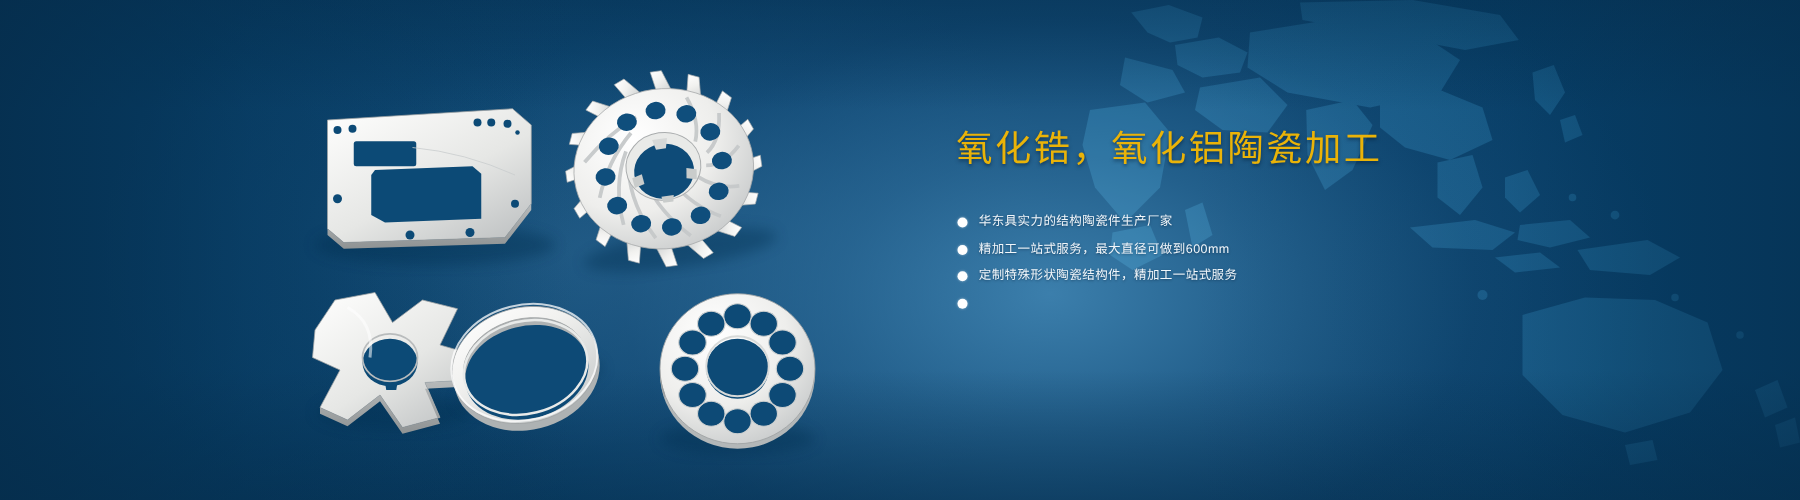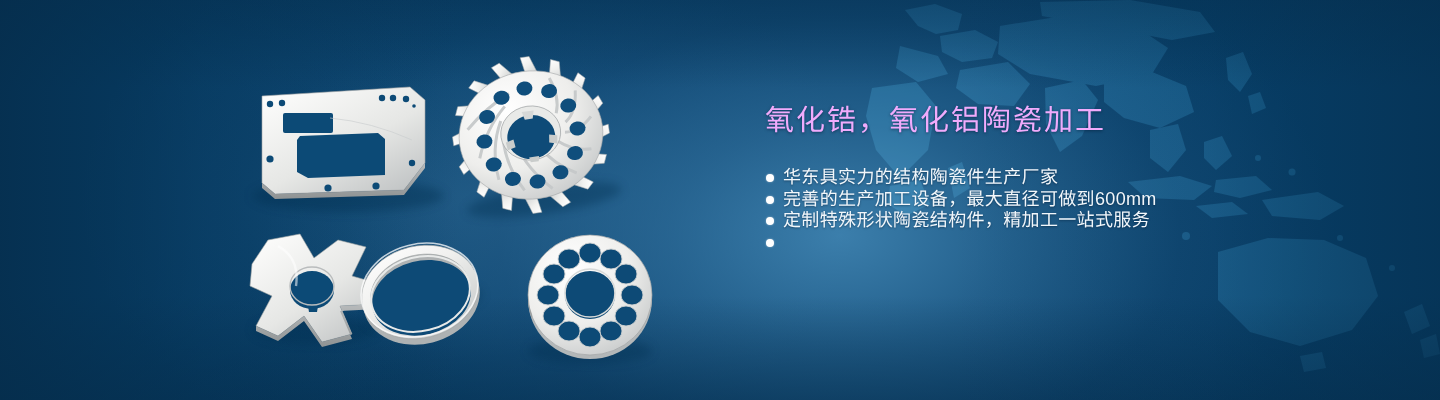--- a/index.html
+++ b/index.html
@@ -64,33 +64,33 @@
   
   .content{
     position:absolute;
     left:765px; top:104px;
     width:560px;
   }
   .headline{
     font-size:29px;
     line-height:1.12;
     letter-spacing:2px;
-    color:#f0abfc;
+    color:#eab308;
     font-weight:400;
     text-shadow:0 1px 3px rgba(0,24,48,.55);
     white-space:nowrap;
   }
   .bullets{
     list-style:none;
     margin-top:31px;
   }
   .bullets li{
     position:relative;
     padding-left:18px;
-    font-size:18px;
+    font-size:10px;
     line-height:21.5px;
     color:#f2f7fb;
     letter-spacing:.35px;
     text-shadow:0 1px 2px rgba(0,22,44,.45);
     white-space:nowrap;
   }
   .bullets li .dot{
     position:absolute;
     left:1px; top:7px;
     width:8px; height:8px;
@@ -382,21 +382,21 @@
 
     <h1 class="headline">氧化锆，氧化铝陶瓷加工</h1>
 
     <ul class="bullets">
       <li>
         <span class="dot"></span>
         <span>华东具实力的结构陶瓷件生产厂家</span>
       </li>
       <li>
         <span class="dot"></span>
-        <span>完善的生产加工设备，最大直径可做到600mm</span>
+        <span>精加工一站式服务，最大直径可做到600mm</span>
       </li>
       <li>
         <span class="dot"></span>
         <span>定制特殊形状陶瓷结构件，精加工一站式服务</span>
       </li>
       <li>
         <span class="dot"></span>
       </li>
     </ul>
   </div>

